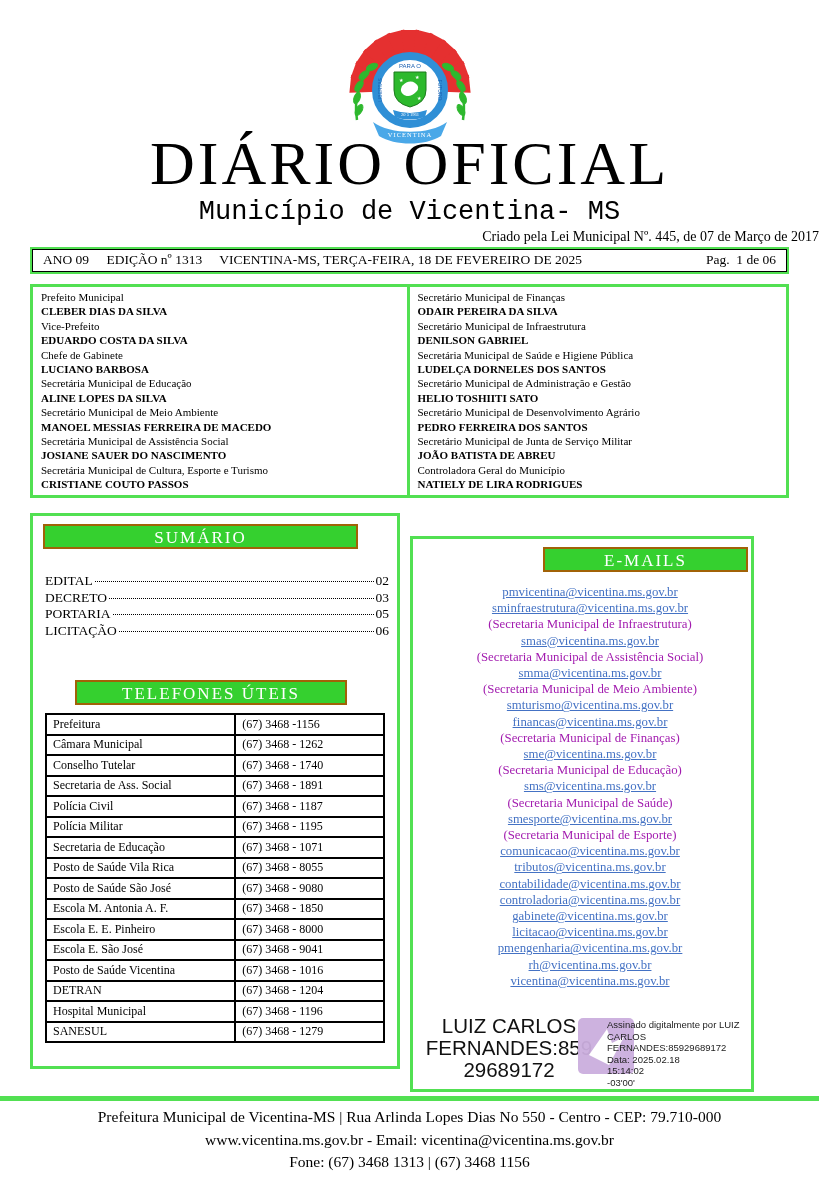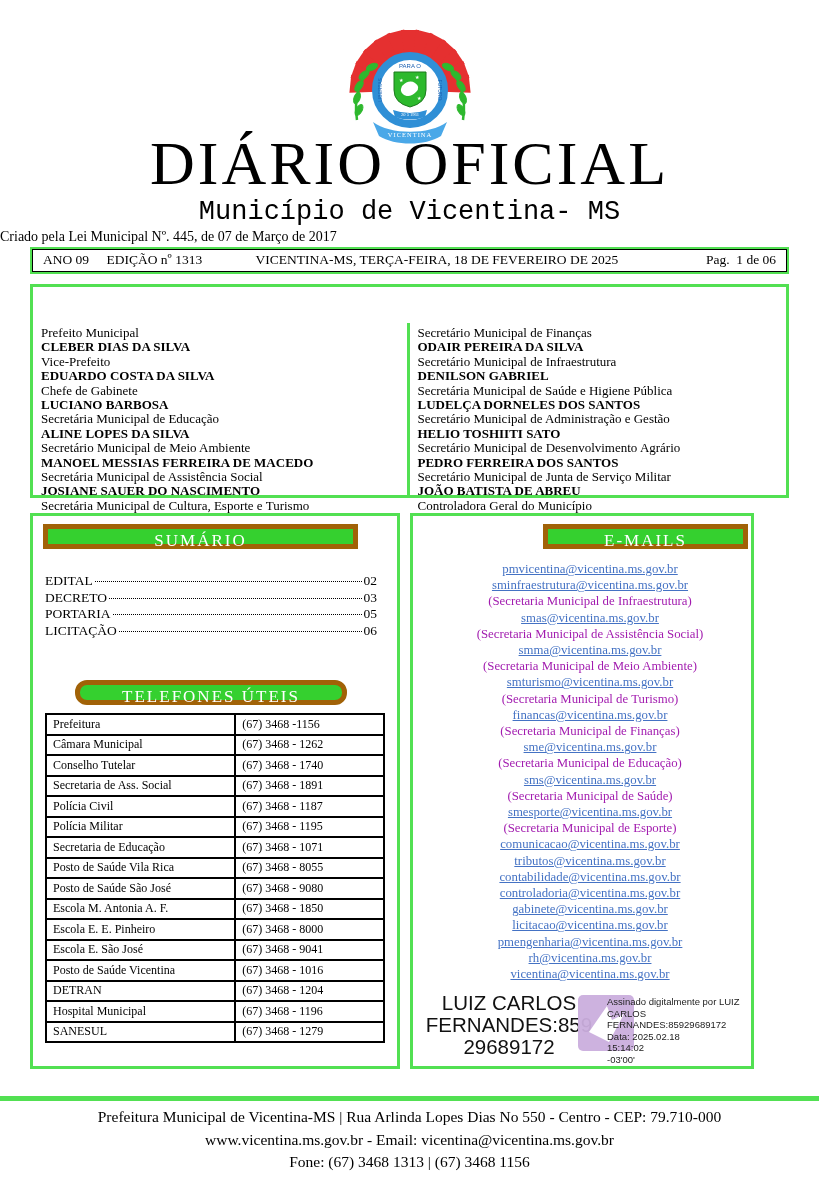--- a/index.html
+++ b/index.html
@@ -10,50 +10,50 @@
   }
   *{margin:0;padding:0;box-sizing:border-box;}
   body{background:#fff;font-family:"Liberation Serif",serif;color:#000;}
   .page{position:relative;width:819px;height:1197px;margin:0 auto;background:#fff;overflow:hidden;}
 
   
   .crest{position:absolute;top:24px;left:50%;transform:translateX(-50%);}
   .doc-title{position:absolute;top:132px;width:100%;text-align:center;
     font-size:62px;letter-spacing:3px;font-weight:normal;line-height:1;}
   .doc-subtitle{position:absolute;top:198px;width:100%;text-align:center;font-size:27px;line-height:1.1;font-family:Liberation Mono, monospace;}
-  .doc-created{position:absolute;top:229px;width:100%;text-align:left;font-size:14px;}
+  .doc-created{position:absolute;top:229px;width:100%;text-align:right;font-size:14px;}
 
   
   .info-bar-outer{position:absolute;top:247px;left:30px;width:759px;border:2px solid var(--green-border);}
   .info-bar{border:1px solid #000;display:flex;justify-content:space-between;
     padding:2px 10px 3px 10px;font-size:13.5px;background:#fff;}
   .info-left span{margin-right:14px;}
-  .info-left .info-date{margin-right:0;margin-left:36px;}
+  .info-left .info-date{margin-right:0;}
   .info-page{white-space:pre;}
 
   
   .officials-box{position:absolute;top:284px;left:30px;width:759px;height:214px;
     border:3px solid var(--green-border);display:flex;background:#fff;}
-  .officials-col{width:50%;padding:3px 16px 2px 8px;font-size:13px;line-height:14.4px;margin-top:36px;}
+  .officials-col{width:50%;padding:3px 16px 2px 8px;font-size:11px;line-height:14.4px;}
   .officials-col.first{border-right:3px solid var(--green-border);}
   .official .name{font-weight:bold;}
 
   
   .main-box{position:absolute;top:513px;height:556px;border:3px solid var(--green-border);background:#fff;}
   .main-box.left{left:30px;width:370px;}
-  .main-box.right{left:410px;width:344px;}
-
-  .green-bar{background:var(--green-fill);border:5px solid #a16207;color:#fff;
+  .main-box.right{left:410px;width:344px;margin-top:23px;}
+
+  .green-bar{background:var(--green-fill);border:2px solid #a16207;color:#fff;
     text-align:center;font-size:17px;letter-spacing:2px;height:25px;line-height:23px;}
   .bar-sumario{margin:8px 0 0 10px;width:315px;}
-  .bar-telefones{margin:41px 0 0 42px;width:272px;border-radius:12px;}
+  .bar-telefones{margin:41px 0 0 42px;width:272px;}
   .bar-emails{margin:8px 0 0 130px;width:205px;}
 
   
-  .toc{margin:24px 20px 0 12px;font-size:13.5px;}
+  .toc{margin:24px 8px 0 12px;font-size:13.5px;}
   .toc-row{display:flex;align-items:baseline;line-height:16.5px;}
   .toc-dots{flex:1;margin:0 2px;border-bottom:1.5px dotted #000;transform:translateY(-3px);}
 
   
   .phone-table{margin:8px 0 0 12px;width:340px;border-collapse:collapse;font-size:12px;}
   .phone-table td{border:2px solid #000;padding:1.5px 6px;line-height:15.5px;height:20px;}
   .phone-table td.ph-name{width:56%;}
 
   
   .email-list{margin-top:12px;text-align:center;font-size:12.8px;line-height:16.2px;padding-left:16px;}
@@ -357,21 +357,20 @@
         <div class="email-line link">smas@vicentina.ms.gov.br</div>
 
         <div class="email-line label">(Secretaria Municipal de Assistência Social)</div>
 
         <div class="email-line link">smma@vicentina.ms.gov.br</div>
 
         <div class="email-line label">(Secretaria Municipal de Meio Ambiente)</div>
 
         <div class="email-line link">smturismo@vicentina.ms.gov.br</div>
 
-        <div class="email-line label">(Secretaria Municipal de Turismo)</div>
 
         <div class="email-line link">financas@vicentina.ms.gov.br</div>
 
         <div class="email-line label">(Secretaria Municipal de Finanças)</div>
 
         <div class="email-line link">sme@vicentina.ms.gov.br</div>
 
         <div class="email-line label">(Secretaria Municipal de Educação)</div>
 
         <div class="email-line link">sms@vicentina.ms.gov.br</div>

